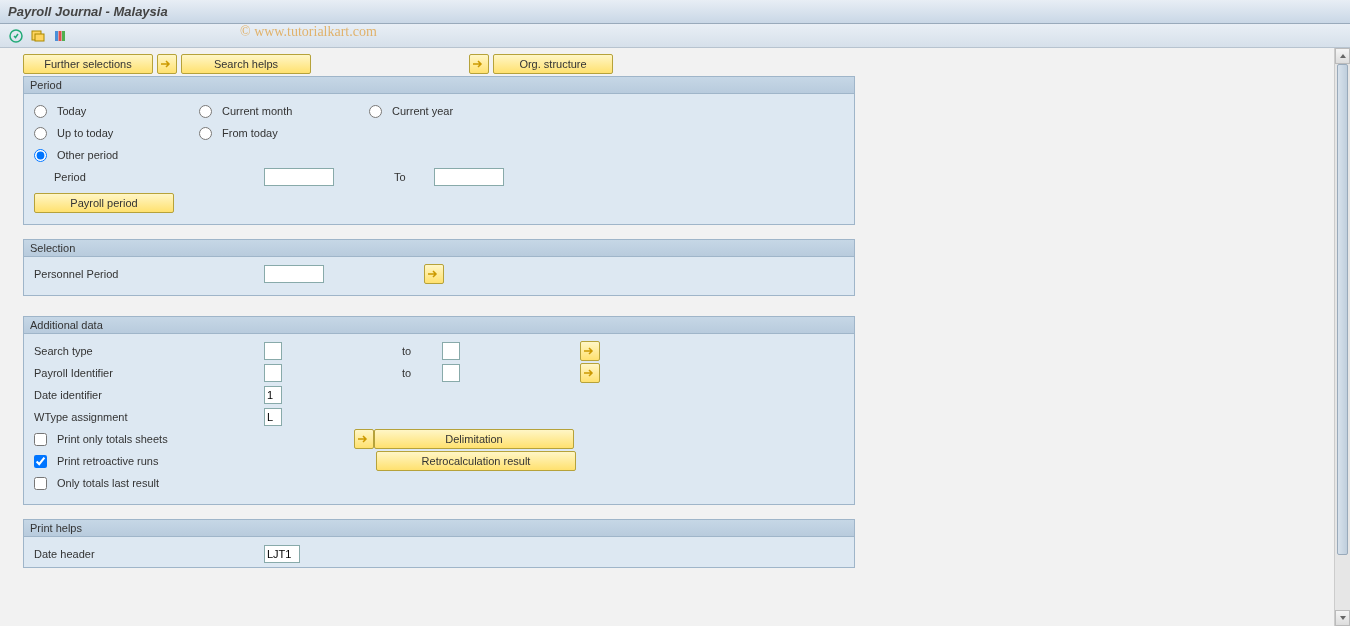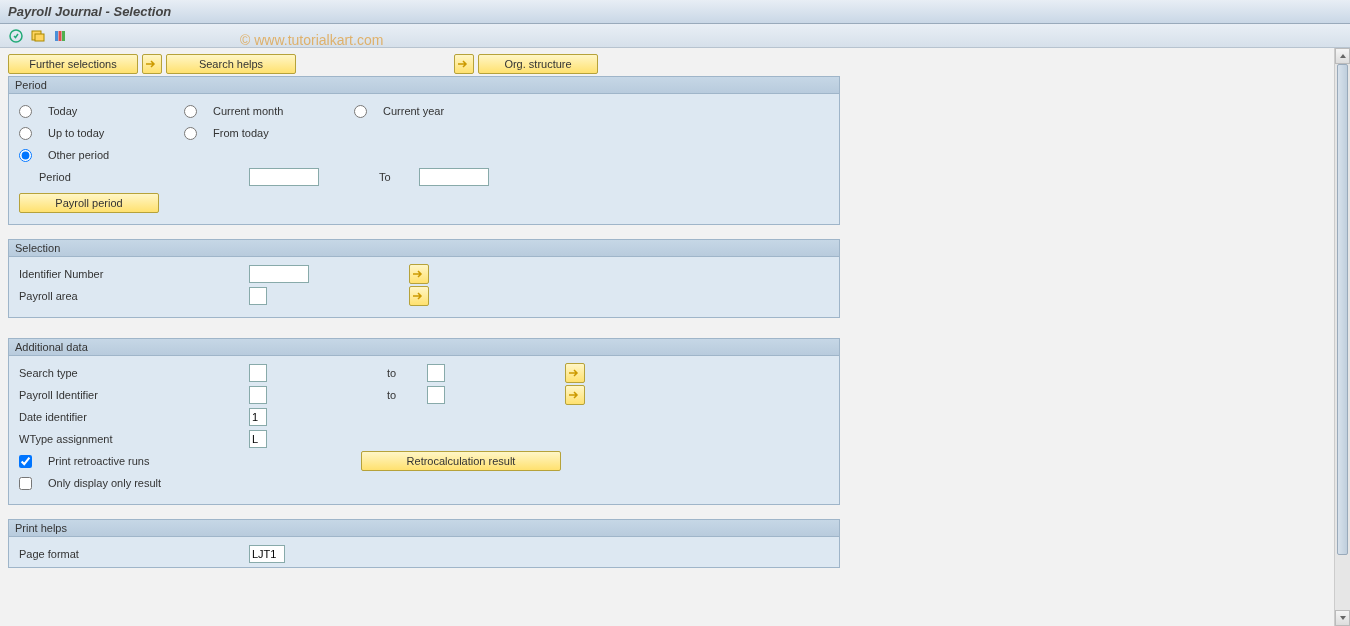--- a/index.html
+++ b/index.html
@@ -1,36 +1,36 @@
 <!DOCTYPE html>
 <html><head>
 <meta charset="utf-8">
 <style>
   * { box-sizing: border-box; margin: 0; padding: 0; }
   html, body { width: 1350px; height: 626px; font-family: Arial, sans-serif; font-size: 11px; color: #333; background: #f2f2f2; overflow: hidden; }
   .title-bar { background: linear-gradient(to bottom, #e8eef5, #c9d7e6); border-bottom: 1px solid #9ab; padding: 4px 8px; height: 24px; }
   .title-bar span { font-weight: bold; font-style: italic; font-size: 13px; color: #444; }
   .toolbar { padding: 4px 8px; background: linear-gradient(to bottom,#e9eff6,#d6e0ea); border-bottom:1px solid #b7c3cf; height:24px; display:flex; gap:6px; align-items:center; position:relative; }
   .tb-icon { width:16px; height:16px; display:inline-flex; align-items:center; justify-content:center; cursor:pointer; }
-  .watermark { position:absolute; left:240px; top:8px; font-size:14px; color:#e0a040; opacity:.75; pointer-events:none; }
-  .content-wrap { position: relative; height: 578px; }
+  .watermark { position:absolute; left:240px; top:0; font-size:14px; color:#e0a040; opacity:.75; pointer-events:none;font-family:Liberation Serif, serif; }
+  .content-wrap { position: relative; height: 578px; margin-left: 15px; }
   .content { padding: 6px 8px 20px 8px; overflow-y: auto; height: 100%; }
   .btn-row { display:flex; gap:4px; margin-bottom:2px; }
   .yb { background: linear-gradient(to bottom,#fff6c6,#ffe16f); border:1px solid #b6a23a; border-radius:2px; padding:2px 6px; cursor:pointer; font-size:11px; display:flex; align-items:center; justify-content:center; height:20px; }
   .yb.icon { width:20px; padding:0; }
   .yb.wide { width:130px; }
   .yb.wider { width:120px; }
   .spacer { width:150px; }
   .group { border:1px solid #9fb5c9; background:#dde8f2; margin-bottom:14px; width:832px; }
   .group-title { background:linear-gradient(to bottom,#c6d7e6,#b8cbdd); font-size:11px; padding:2px 6px; border-bottom:1px solid #9fb5c9; }
   .group-body { padding:6px 10px 10px 10px; }
   .row { display:flex; align-items:center; height:22px; }
   .radio-col1 { width:165px; }
   .radio-col2 { width:170px; }
-  .rb { display:flex; align-items:center; gap:16px; }
+  .rb { display:flex; align-items:center; gap:10px; }
   .rb input { margin:0; }
   .lbl { display:inline-block; }
   .field-row { display:flex; align-items:center; height:22px; }
   .fl1 { width:230px; }
   .tx { border:1px solid #8aa; background:#fff; height:18px; padding:0 2px; font-size:11px; }
   .tx.small { width:18px; }
   .tx.sm { width:36px; }
   .tx.mid { width:60px; }
   .tx.w70 { width:70px; }
   .arrow-btn { width:20px; height:20px; background:linear-gradient(to bottom,#fff6c6,#ffe16f); border:1px solid #b6a23a; border-radius:2px; display:inline-flex; align-items:center; justify-content:center; cursor:pointer; margin-left:100px; }
@@ -43,21 +43,21 @@
   .to-lbl { width:40px; }
   .scrollbar { position:absolute; right:0; top:0; width:16px; height:100%; background:#e6e6e6; border-left:1px solid #ccc; }
   .sb-btn { height:16px; background:linear-gradient(to bottom,#f5f5f5,#ddd); border:1px solid #bbb; display:flex; align-items:center; justify-content:center; cursor:pointer; }
   .sb-track { height:calc(100% - 32px); position:relative; }
   .sb-thumb { position:absolute; left:2px; right:2px; top:0; height:90%; background:linear-gradient(to right,#d8e2ec,#bfcedc); border:1px solid #9ab; border-radius:2px; cursor:pointer; }
 </style>
 </head>
 <body>
 
 <div class="title-bar">
-  <span>Payroll Journal - Selection</span>
+  <span>Payroll Journal - Malaysia</span>
 </div>
 
 <div class="toolbar">
   <span class="tb-icon">
     <svg width="14" height="14" viewBox="0 0 14 14">
         <circle cx="7" cy="7" r="6" fill="none" stroke="#2a7" stroke-width="1.5"></circle>
         <path d="M5 7 l1.5 1.5 L9 5" stroke="#2a7" stroke-width="1.5" fill="none"></path>
       </svg>
   </span>
   <span class="tb-icon">
@@ -151,32 +151,23 @@
       <div class="field-row" style="margin-top:4px">
         <span class="yb md">Payroll period</span>
       </div>
     </div>
   </div>
 
   <div class="group">
     <div class="group-title">Selection</div>
     <div class="group-body">
       <div class="field-row">
-        <span class="lbl fl1">Identifier Number</span>
+        <span class="lbl fl1">Personnel Period</span>
         <input class="tx mid" style="">
         <span class="arrow-btn near">
-          <svg width="12" height="10" viewBox="0 0 12 10">
-                <path d="M0 5 h8 M5 2 l3 3 -3 3" stroke="#c90" stroke-width="1.5" fill="none"></path>
-              </svg>
-        </span>
-      </div>
-      <div class="field-row">
-        <span class="lbl fl1">Payroll area</span>
-        <input class="tx small" style="">
-        <span class="arrow-btn" style="margin-left:142px">
           <svg width="12" height="10" viewBox="0 0 12 10">
                 <path d="M0 5 h8 M5 2 l3 3 -3 3" stroke="#c90" stroke-width="1.5" fill="none"></path>
               </svg>
         </span>
       </div>
     </div>
   </div>
 
   <div class="group" style="margin-top:20px;">
     <div class="group-title">Additional data</div>
@@ -205,43 +196,55 @@
               </svg>
         </span>
       </div>
       <div class="field-row">
         <span class="lbl fl1">Date identifier</span>
         <input class="tx small" value="1" style="">
       </div>
       <div class="field-row">
         <span class="lbl fl1">WType assignment</span>
         <input class="tx small" value="L" style="">
+      </div>
+      <div class="field-row">
+        <label class="rb" style="width:320px">
+              <input type="checkbox" class="cb" style="">
+              <span class="lbl">Print only totals sheets</span>
+            </label>
+        <span class="yb icon">
+          <svg width="12" height="10" viewBox="0 0 12 10">
+                <path d="M0 5 h8 M5 2 l3 3 -3 3" stroke="#c90" stroke-width="1.5" fill="none"></path>
+              </svg>
+        </span>
+        <span class="yb lg">Delimitation</span>
       </div>
       <div class="field-row">
         <label class="rb" style="width:320px">
               <input type="checkbox" class="cb" checked="" style="">
               <span class="lbl">Print retroactive runs</span>
             </label>
         <span style="width:20px"></span>
         <span class="yb lg" style="margin-left:2px">Retrocalculation result</span>
       </div>
       <div class="field-row">
         <label class="rb">
               <input type="checkbox" class="cb" style="">
-              <span class="lbl">Only display only result</span>
+              <span class="lbl">Only totals last result</span>
             </label>
       </div>
     </div>
   </div>
 
   <div class="group" style="margin-bottom:0;">
     <div class="group-title">Print helps</div>
     <div class="group-body" style="padding-bottom:2px;">
       <div class="field-row">
-        <span class="lbl fl1">Page format</span>
+        <span class="lbl fl1">Date header</span>
         <input class="tx sm" value="LJT1" style="">
       </div>
     </div>
   </div>
 
 </div>
 
 <div class="scrollbar">
   <div class="sb-btn">
     <svg width="8" height="8" viewBox="0 0 8 8">

